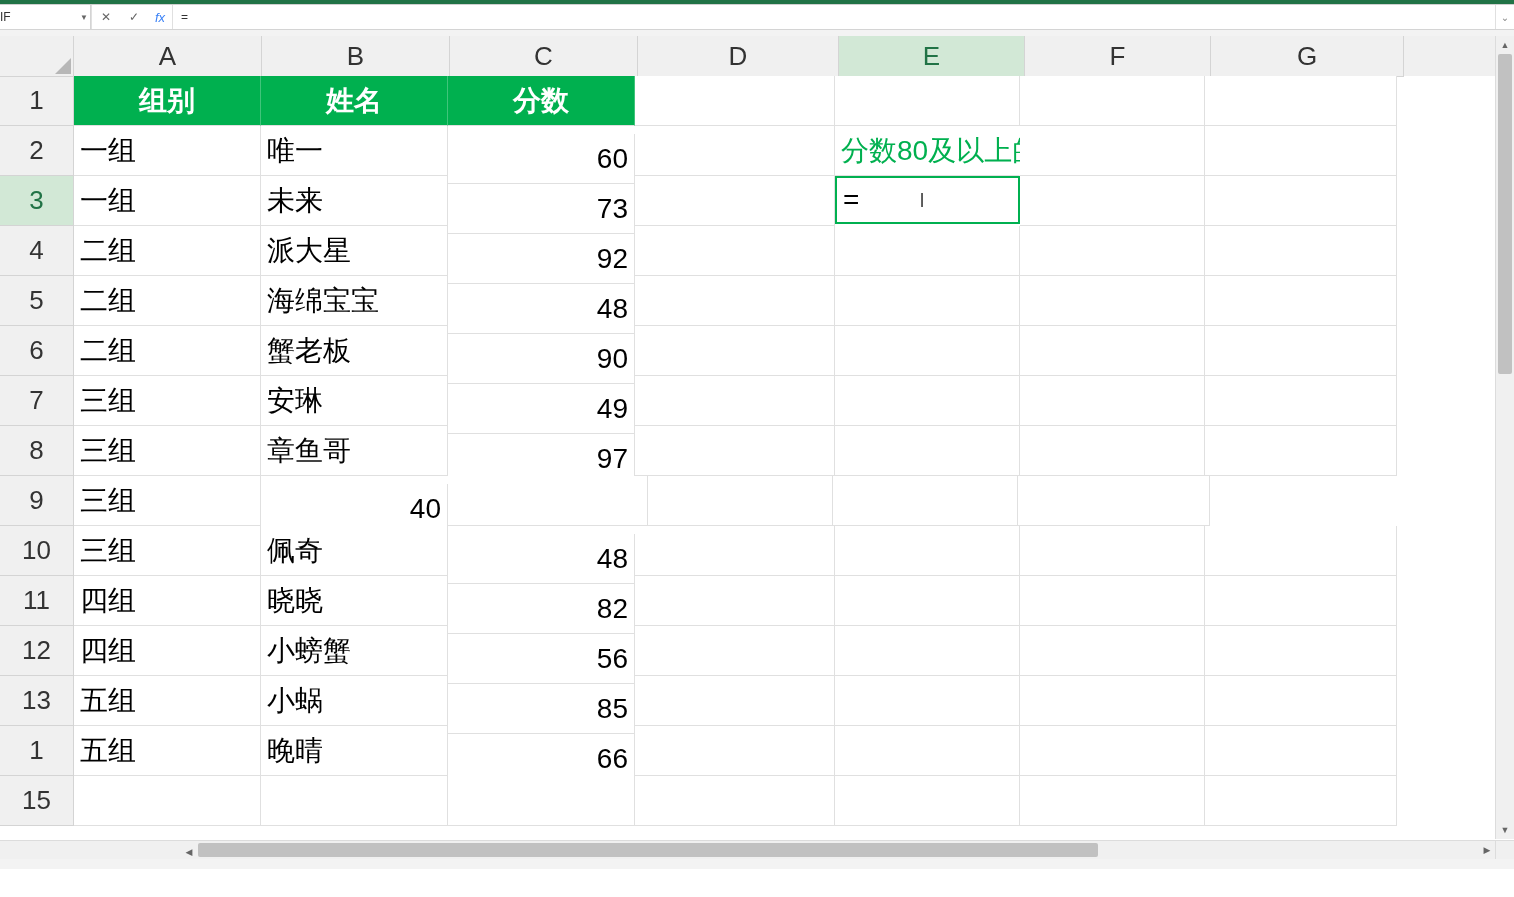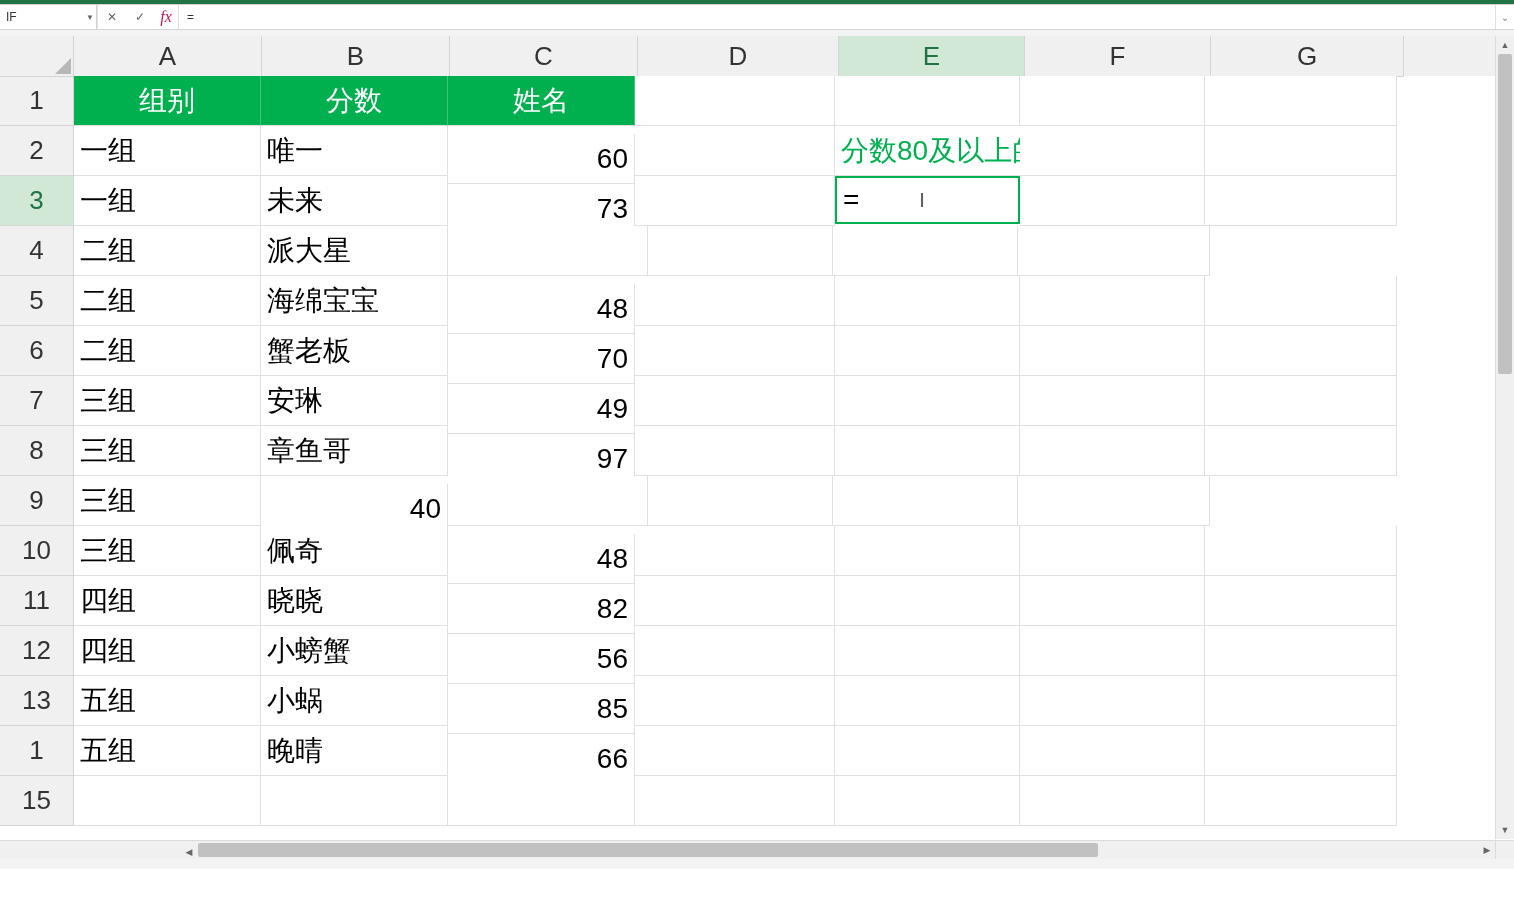--- a/index.html
+++ b/index.html
@@ -27,21 +27,20 @@
     align-items: stretch;
     background: #ffffff;
     border-bottom: 1px solid #d4d4d4;
     font-size: 12px;
     color: #333;
   }
   .name-box {
     width: 90px;
     display: flex;
     align-items: center;
-    padding-left: 6px;
     border-right: 1px solid #d4d4d4;
     position: relative;
     background: #fff;
   }
   .name-box .dd {
     position: absolute;
     right: 2px;
     top: 50%;
     transform: translateY(-50%);
     color: #666;
@@ -59,24 +58,24 @@
     border-left: 1px solid #e0e0e0;
   }
   .fb-btn.cancel { color: #666; }
   .fb-btn.enter  { color: #666; }
   .fx-label {
     width: 24px;
     display: flex;
     align-items: center;
     justify-content: center;
     font-style: italic;
-    font-family: Liberation Serif, serif;
-    color: #be185d;
+    font-family: Liberation Sans, sans-serif;
+    color: #3b82f6;
     border-right: 1px solid #e0e0e0;
-    font-size: 16px;
+    font-size: 13px;
   }
   .formula-input {
     flex: 1;
     padding-left: 8px;
     display: flex;
     align-items: center;
     background: #fff;
   }
   .formula-expand {
     width: 18px;
@@ -193,20 +192,21 @@
   .cell.left  { justify-content: flex-start; }
   .cell.right { justify-content: flex-end; margin-top: 8px; }
 
   
   .hdr-green {
     background: #00b04f !important;
     color: #fff !important;
     justify-content: center !important;
     border-right-color: #ffffff40;
     border-bottom-color: #e0e0e0;
+    font-weight: bold;
   }
 
   
   .label-green {
     color: #00b04f;
     font-size: 28px;
     overflow: visible;
     white-space: nowrap;
   }
 
@@ -378,25 +378,25 @@
         </div>
     </div>
 
     <div class="row">
       <div class="row-h">
           <span>1</span>
         </div>
       <div class="cell colA hdr-green">
           <span>组别</span>
         </div>
+      <div class="cell colB hdr-green">
+          <span>姓名</span>
+        </div>
       <div class="cell colC hdr-green">
           <span>分数</span>
-        </div>
-      <div class="cell colB hdr-green">
-          <span>姓名</span>
         </div>
       <div class="cell colD"></div>
       <div class="cell colE"></div>
       <div class="cell colF"></div>
       <div class="cell colG"></div>
     </div>
 
     <div class="row">
       <div class="row-h">
           <span>2</span>
@@ -443,20 +443,23 @@
     <div class="row">
       <div class="row-h">
           <span>4</span>
         </div>
       <div class="cell colA left">
           <span>二组</span>
         </div>
       <div class="cell colB left">
           <span>派大星</span>
         </div>
+      <div class="cell colC right">
+          <span>92</span>
+        </div>
       <div class="cell colD"></div>
       <div class="cell colE"></div>
       <div class="cell colF"></div>
       <div class="cell colG"></div>
     </div>
 
     <div class="row">
       <div class="row-h">
           <span>5</span>
         </div>
@@ -479,21 +482,21 @@
       <div class="row-h">
           <span>6</span>
         </div>
       <div class="cell colA left">
           <span>二组</span>
         </div>
       <div class="cell colB left">
           <span>蟹老板</span>
         </div>
       <div class="cell colC right">
-          <span>70</span>
+          <span>90</span>
         </div>
       <div class="cell colD"></div>
       <div class="cell colE"></div>
       <div class="cell colF"></div>
       <div class="cell colG"></div>
     </div>
 
     <div class="row">
       <div class="row-h">
           <span>7</span>

